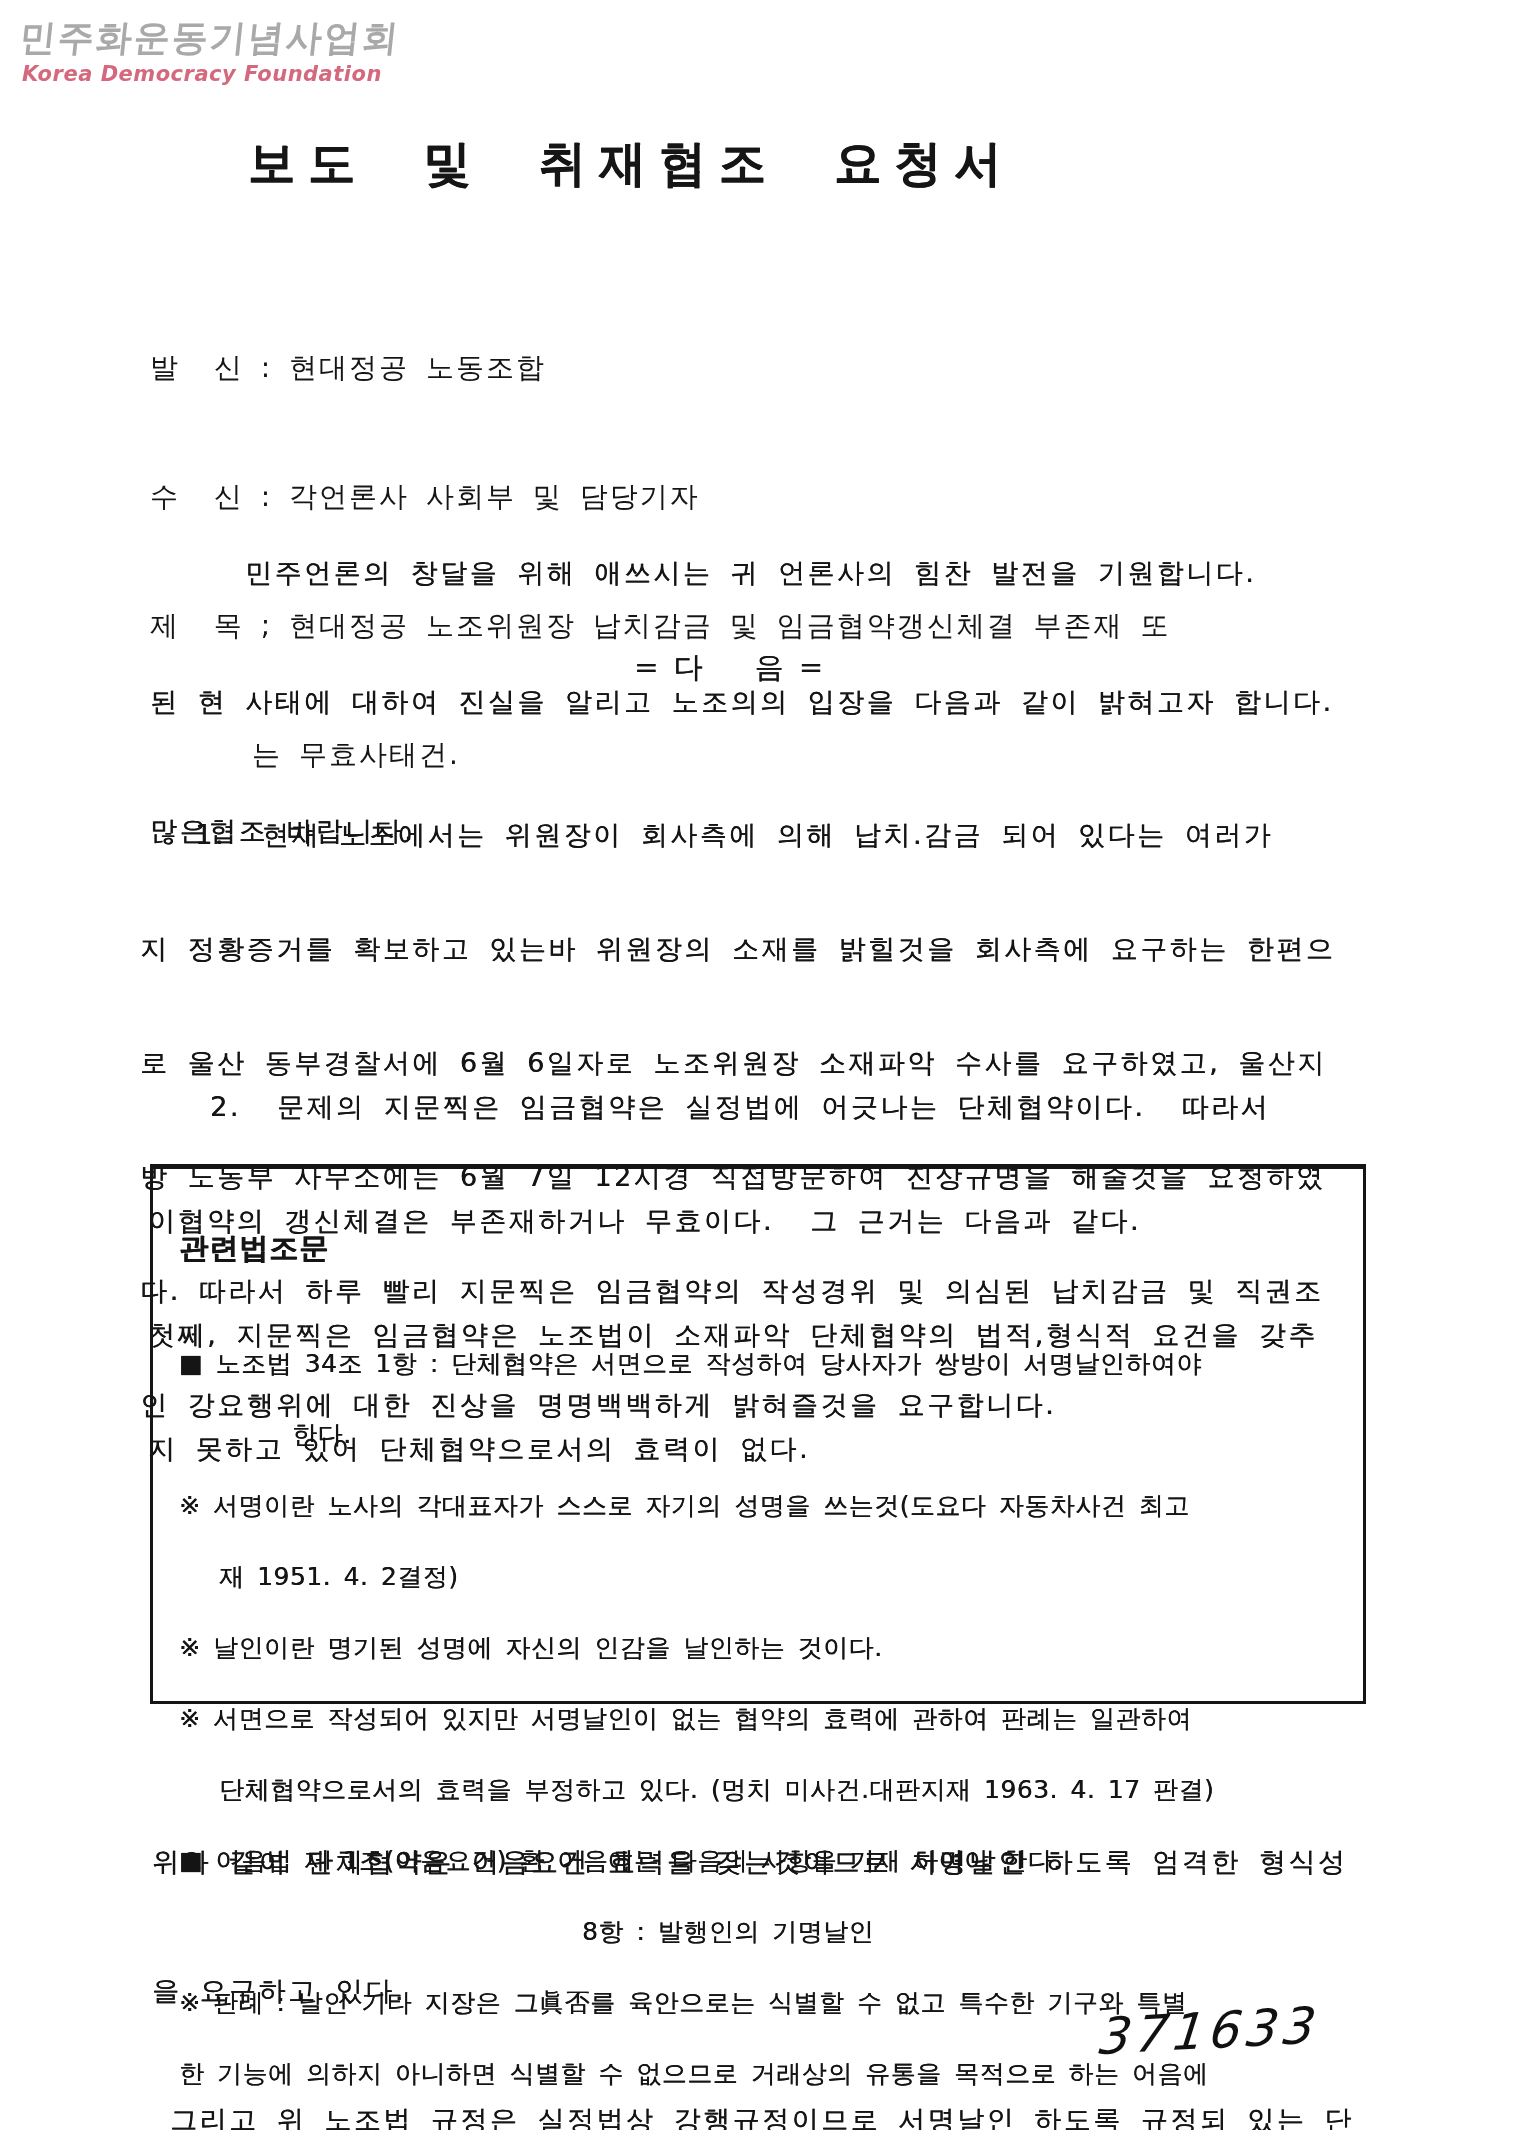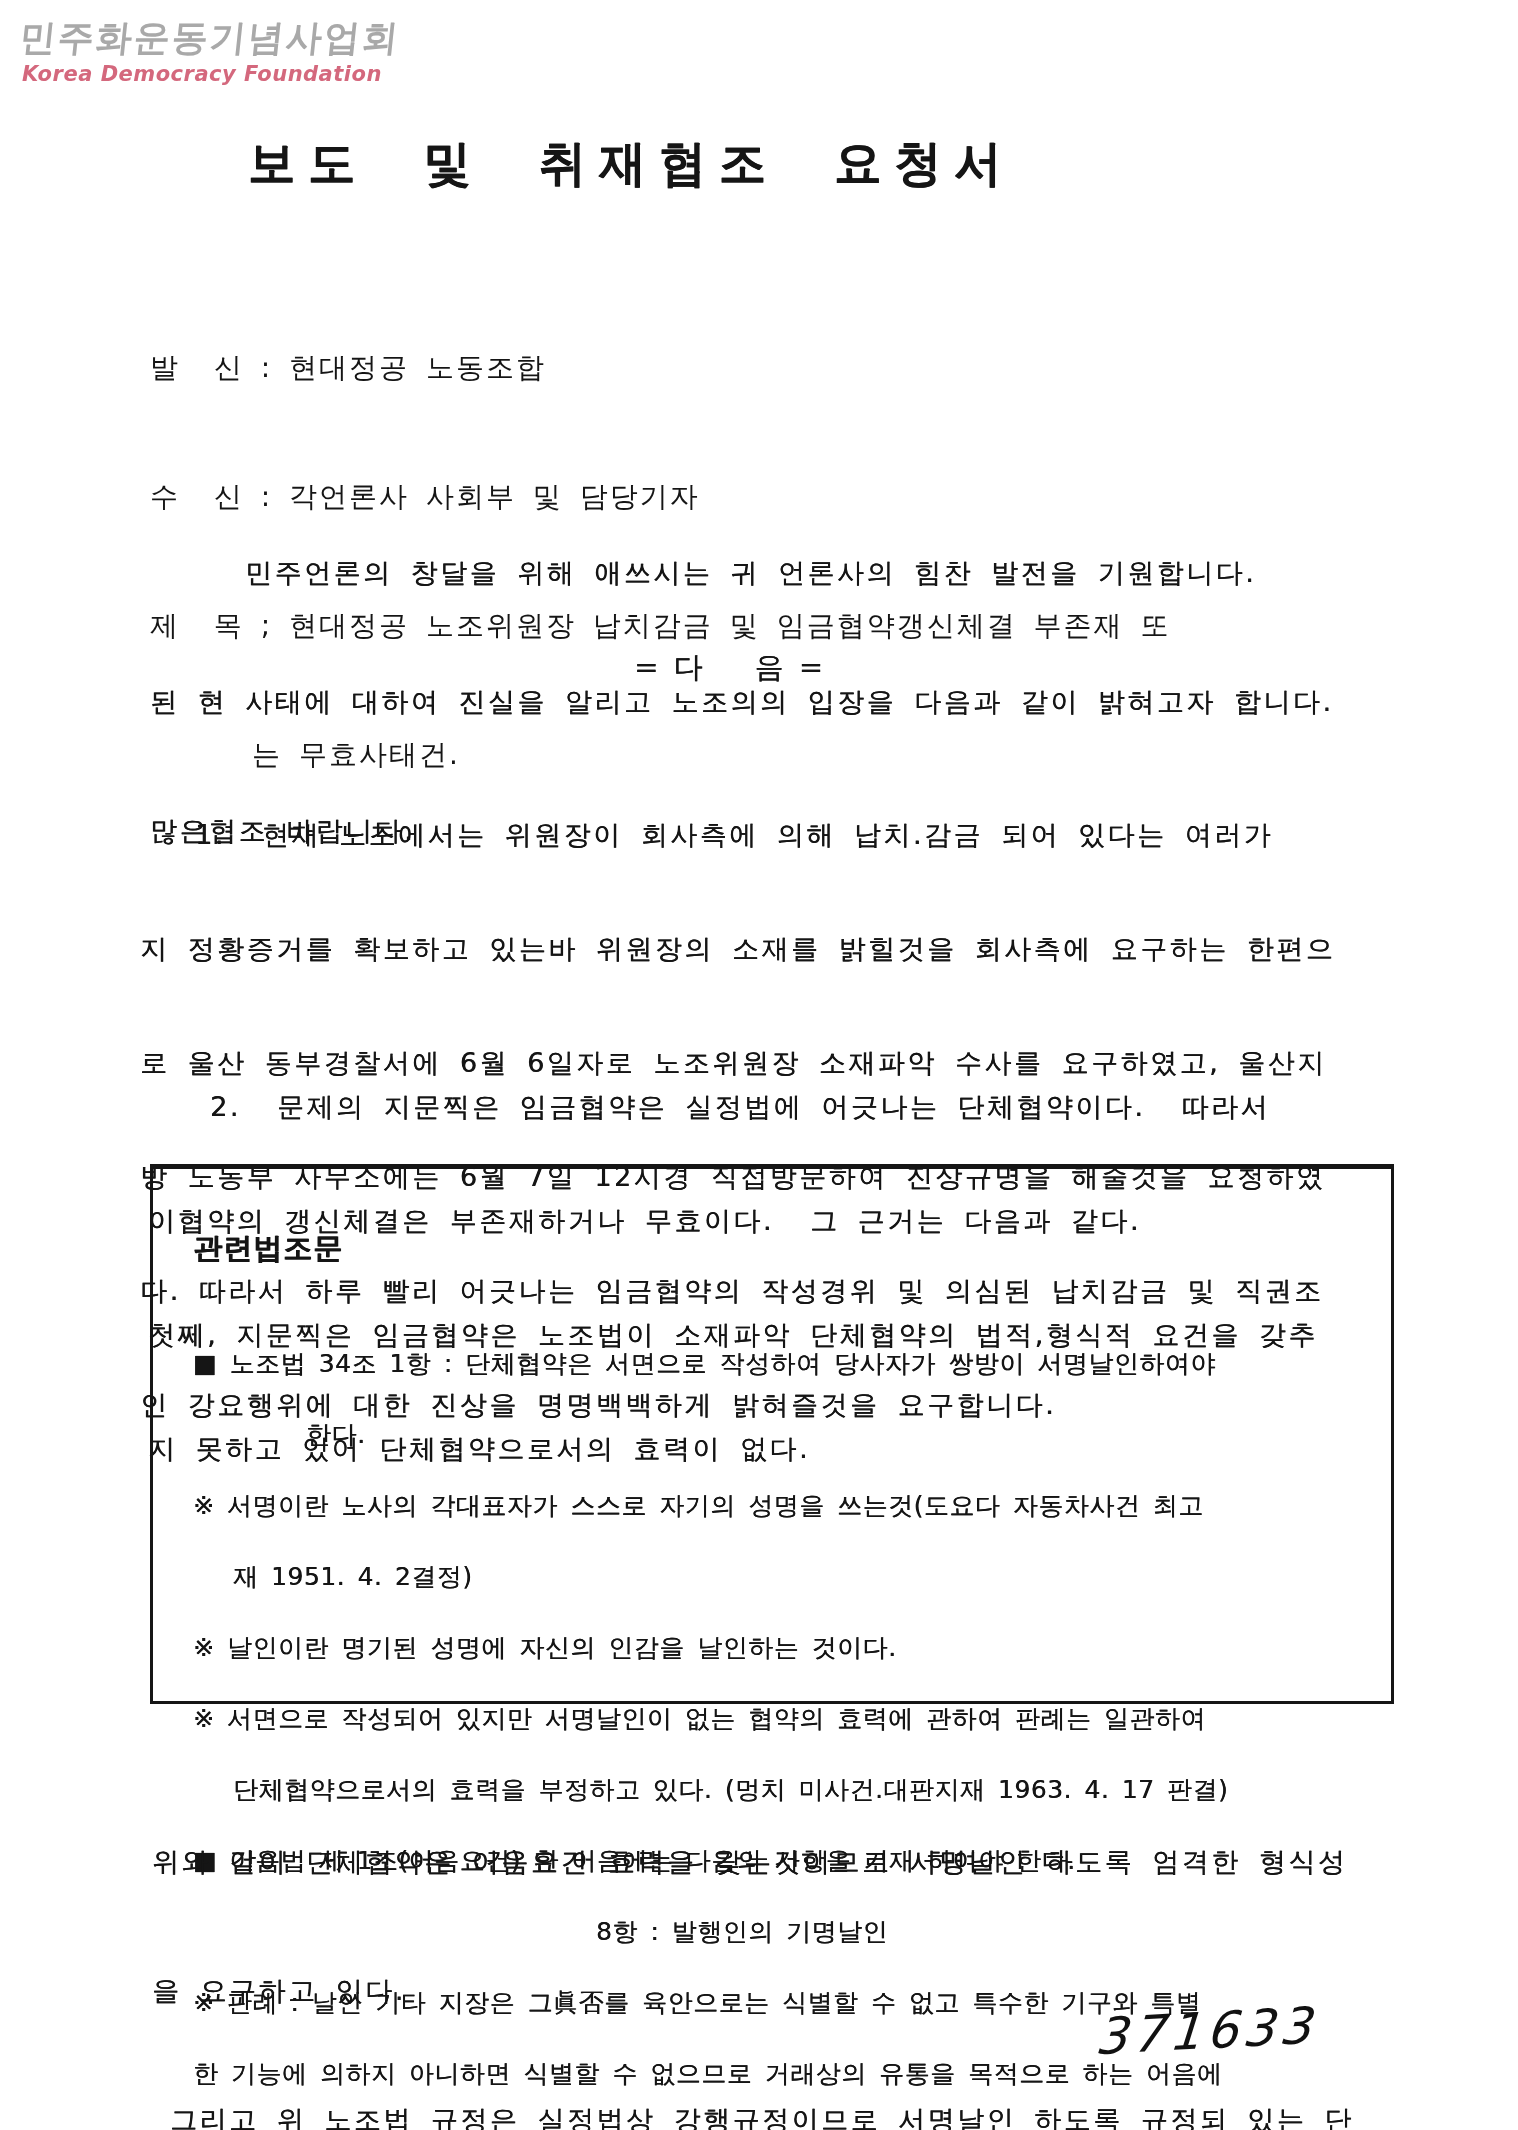--- a/index.html
+++ b/index.html
@@ -77,21 +77,21 @@
   .para1 .indent { padding-left: 55px; }
 
   .para2 { top: 1012px; left: 148px; line-height: 38px; }
   .para2 .indent { padding-left: 62px; }
 
   
   .law-box {
     top: 1166px; left: 150px;
     width: 1158px; height: 488px;
     border: 3px solid #151515;
-    padding: 22px 40px;
+    padding: 22px 26px;
     box-shadow: 0 -2px 0 #151515;
   }
   .law-heading {
     font-size: 29px;
     font-weight: bold;
     letter-spacing: 1px;
     margin-bottom: 40px;
     text-shadow: 0.8px 0 0 #151515;
     white-space: pre;
   }
@@ -142,21 +142,21 @@
     <div>많은협조 바랍니다.</div>
   </div>
 
   <div class="abs divider">= 다    음 =</div>
 
   <div class="abs bodytxt para1">
     <div class="indent">1.  현재 노조에서는 위원장이 회사측에 의해 납치.감금 되어 있다는 여러가</div>
     <div>지 정황증거를 확보하고 있는바 위원장의 소재를 밝힐것을 회사측에 요구하는 한편으</div>
     <div>로 울산 동부경찰서에 6월 6일자로 노조위원장 소재파악 수사를 요구하였고, 울산지</div>
     <div>방 노동부 사무소에는 6월 7일 12시경 직접방문하여 진상규명을 해줄것을 요청하였</div>
-    <div>다. 따라서 하루 빨리 어긋나는 임금협약의 작성경위 및 의심된 납치감금 및 직권조</div>
+    <div>다. 따라서 하루 빨리 지문찍은 임금협약의 작성경위 및 의심된 납치감금 및 직권조</div>
     <div>인 강요행위에 대한 진상을 명명백백하게 밝혀즐것을 요구합니다.</div>
   </div>
 
   <div class="abs bodytxt para2">
     <div class="indent">2.  문제의 지문찍은 임금협약은 실정법에 어긋나는 단체협약이다.  따라서</div>
     <div>이협약의 갱신체결은 부존재하거나 무효이다.  그 근거는 다음과 같다.</div>
     <div>첫쩨, 지문찍은 임금협약은 노조법이 소재파악 단체협약의 법적,형식적 요건을 갖추</div>
     <div>지 못하고 있어 단체협약으로서의 효력이 없다.</div>
   </div>
 

